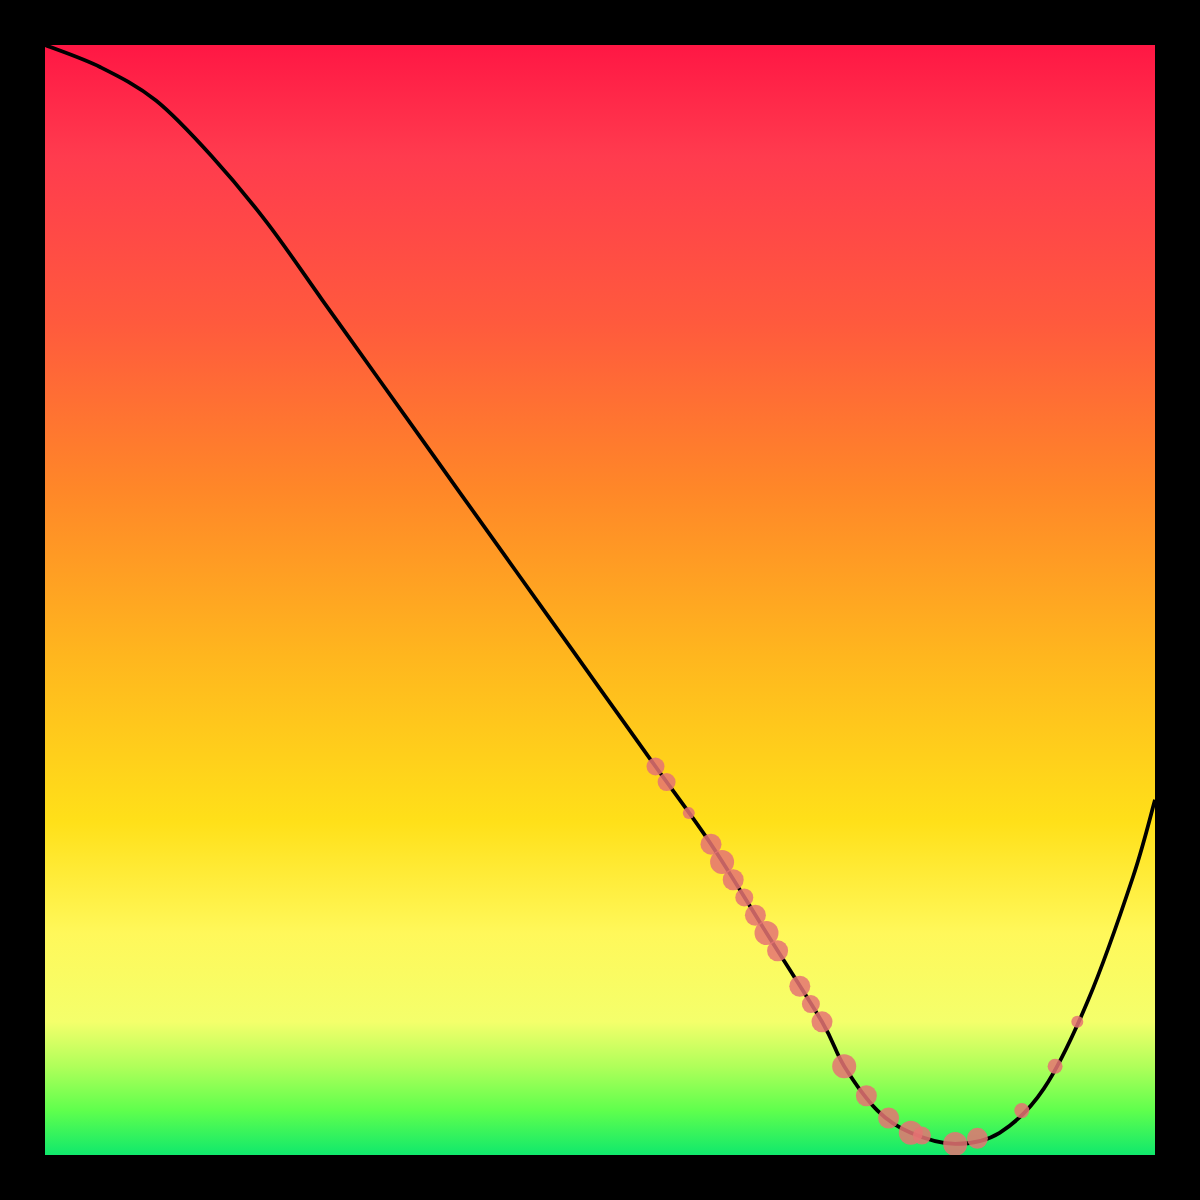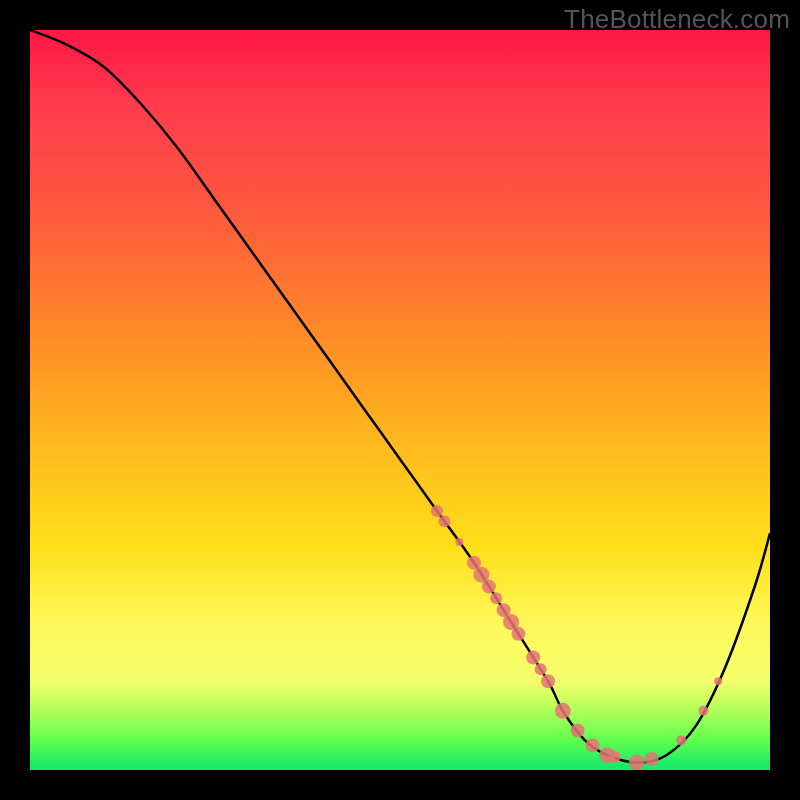--- a/index.html
+++ b/index.html
@@ -60,21 +60,20 @@
   .dot {
     fill: #e57373;
     fill-opacity: 0.85;
     stroke: none;
   }
 </style>
 </head>
 <body>
 
 <div class="outer">
-  <div class="watermark">TheBottleneck.com</div>
 
   <div class="plot-area">
     <svg class="curve" viewBox="0 0 740 740" preserveAspectRatio="none">
       <path id="curve-path" d="M 0 0 C 6.17 2.47, 24.67 8.63, 37.00 14.80 C 49.33 20.97, 61.67 27.13, 74.00 37.00 C 86.33 46.87, 98.67 60.43, 111.00 74.00 C 123.33 87.57, 135.67 102.37, 148.00 118.40 C 160.33 134.43, 172.67 152.93, 185.00 170.20 C 197.33 187.47, 209.67 204.73, 222.00 222.00 C 234.33 239.27, 246.67 256.53, 259.00 273.80 C 271.33 291.07, 283.67 308.33, 296.00 325.60 C 308.33 342.87, 320.67 360.13, 333.00 377.40 C 345.33 394.67, 357.67 411.93, 370.00 429.20 C 382.33 446.47, 394.67 463.73, 407.00 481.00 C 419.33 498.27, 431.67 514.30, 444.00 532.80 C 456.33 551.30, 468.67 572.27, 481.00 592.00 C 493.33 611.73, 509.37 636.40, 518.00 651.20 C 526.63 666.00, 526.63 670.93, 532.80 680.80 C 538.97 690.67, 547.60 703.00, 555.00 710.40 C 562.40 717.80, 568.57 721.50, 577.20 725.20 C 585.83 728.90, 596.93 732.60, 606.80 732.60 C 616.67 732.60, 626.53 731.37, 636.40 725.20 C 646.27 719.03, 656.13 710.40, 666.00 695.60 C 675.87 680.80, 685.73 659.83, 695.60 636.40 C 705.47 612.97, 717.80 577.20, 725.20 555.00 C 732.60 532.80, 737.53 511.83, 740.00 503.20" stroke="#000" stroke-width="2.5" fill="none"></path>
       <g id="dots-group">
           <circle cx="407.00" cy="481.00" r="6" class="dot" fill="#e57373"></circle>
           <circle cx="414.40" cy="491.36" r="6" class="dot" fill="#e57373"></circle>
           <circle cx="429.20" cy="512.08" r="4" class="dot" fill="#e57373"></circle>
           <circle cx="444.00" cy="532.80" r="7" class="dot" fill="#e57373"></circle>
           <circle cx="451.40" cy="544.64" r="8" class="dot" fill="#e57373"></circle>

